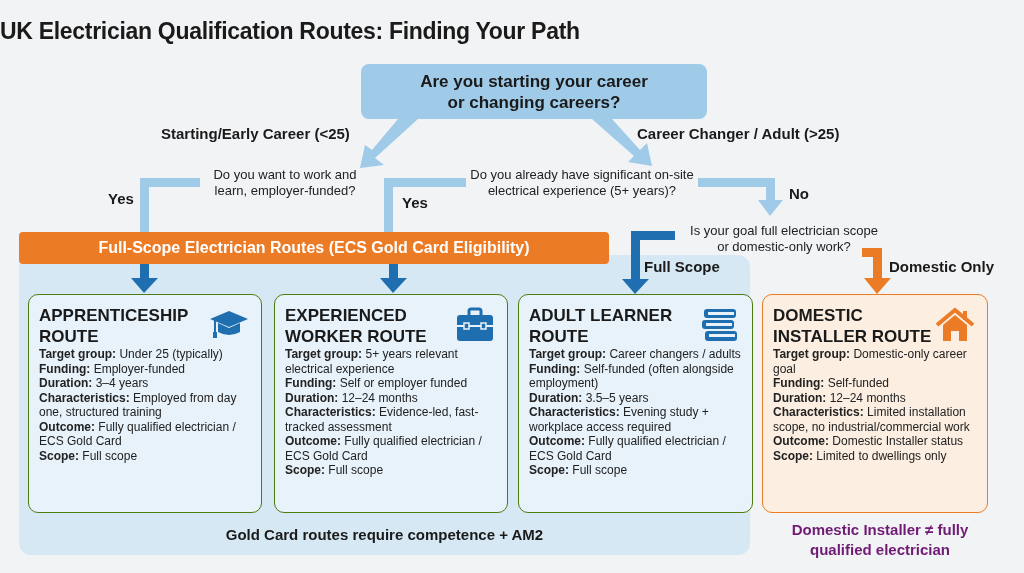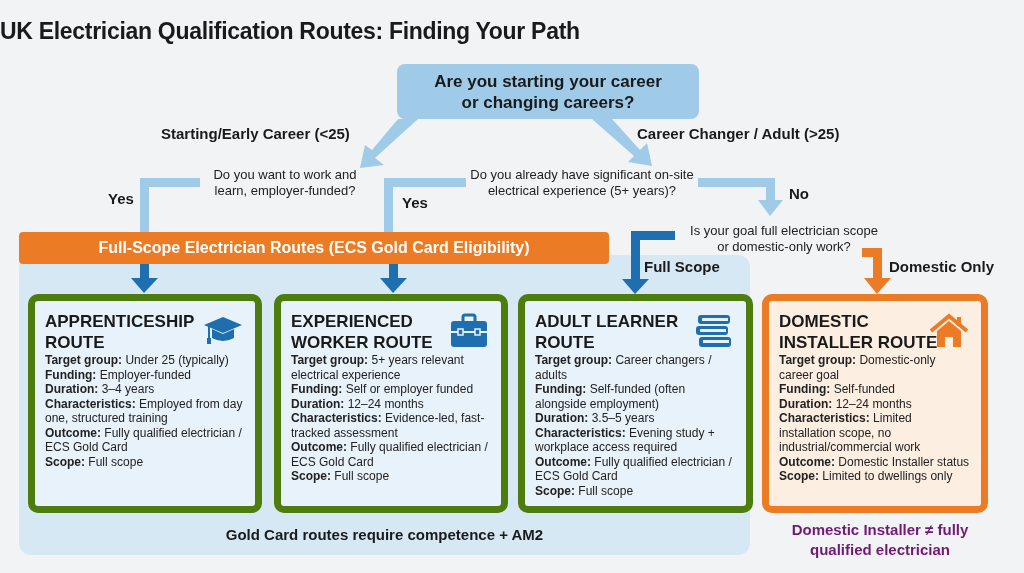--- a/index.html
+++ b/index.html
@@ -10,41 +10,41 @@
     color: #1c1c1c;
     position: relative;
   }
   .abs { position: absolute; }
   .title {
     left: 0; width: 1024px; top: 18px;
     font-weight: bold; font-size: 23px; letter-spacing: -0.3px;
     color: #1a1a1a;
   }
   .q-top {
-    left: 361px; top: 64px; width: 302px; height: 55px;
+    left: 361px; top: 64px; width: 346px; height: 55px;
     background: #9fcbe9; border-radius: 8px;
     display: flex; flex-direction: column; justify-content: center; align-items: center;
-    font-weight: bold; font-size: 17px; line-height: 21px; text-align: center; color: #1a1a1a; margin-left: 36px;
+    font-weight: bold; font-size: 17px; line-height: 21px; text-align: center; color: #1a1a1a;
   }
   .branch-label { font-weight: bold; font-size: 15px; color: #1a1a1a; white-space: nowrap; }
   .question { font-size: 13px; line-height: 16px; text-align: center; color: #222; white-space: nowrap; }
   .yesno { font-weight: bold; font-size: 15px; color: #1a1a1a; }
   .gold-bg {
     left: 19px; top: 255px; width: 731px; height: 300px;
     background: #d6e8f4; border-radius: 12px;
   }
   .orange-banner {
     left: 19px; top: 232px; width: 590px; height: 32px;
     background: #ec7b25; border-radius: 4px;
     color: #fff; font-weight: bold; font-size: 16px;
     display: flex; align-items: center; justify-content: center;
   }
   .card {
     top: 294px; height: 219px;
-    background: #e8f2fa; border: 7px solid #4d7c0f; border-radius: 10px;
+    background: #e8f2fa; border: 1px solid #4d7c0f; border-radius: 10px;
     padding: 10px 10px 8px 10px;
   }
   .card.orange { background: #fcefe2; border-color: #ec7b25; }
   .card-title { font-weight: bold; font-size: 17px; line-height: 21px; color: #1a1a1a; width: 165px; }
   .card-icon { position: absolute; right: 12px; top: 12px; width: 40px; height: 36px; }
   .card-body { font-size: 12px; line-height: 14.5px; color: #222; }
   .card-body div { margin-bottom: 0; }
   .card-body b { font-weight: bold; }
   .footer-note {
     left: 19px; width: 731px; top: 526px; text-align: center;

